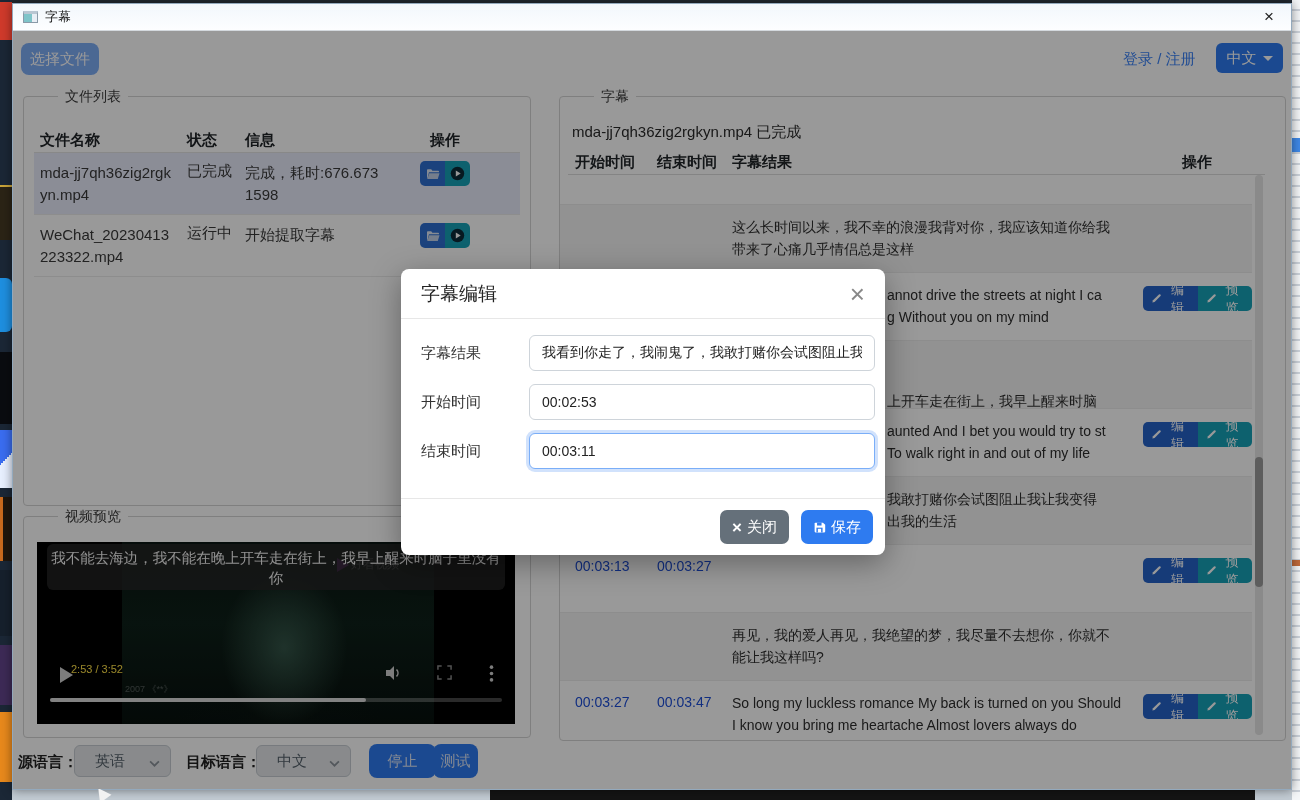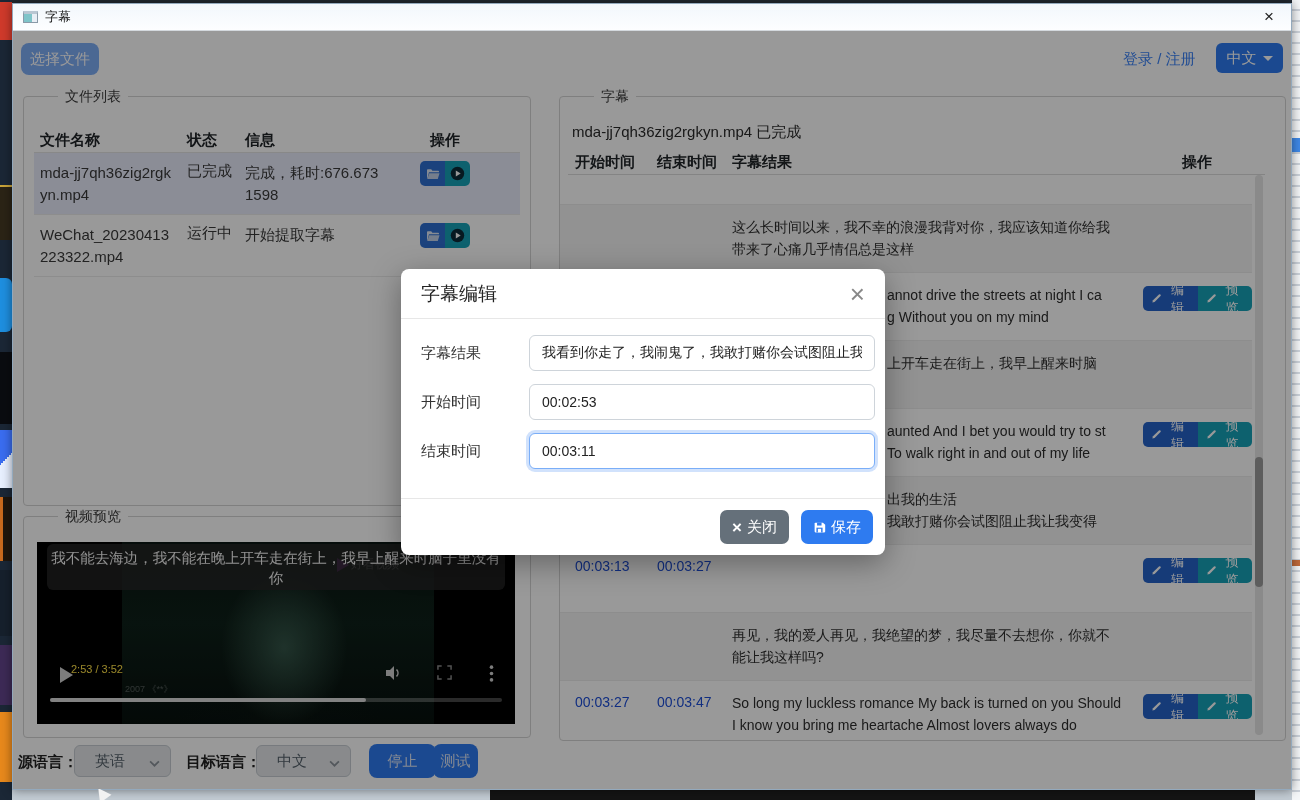--- a/index.html
+++ b/index.html
@@ -293,21 +293,21 @@
                   <path d="M12.4 1.7a1.7 1.7 0 0 1 2.4 2.4L5.6 13.3l-3.5 1 1-3.5z" fill="#fff"></path>
                 </svg>
                 <span>预览</span>
               </button>
             </div>
           </div>
           <div class="srow zh">
             <span class="stime t1"></span>
             <span class="stime t2"></span>
             <div class="stext">
-              <div class="sline" style="padding-left: 155px;">上开车走在街上，我早上醒来时脑</div>
+              <div class="sline" style="padding-left: 155px; margin-top: 38px;">上开车走在街上，我早上醒来时脑</div>
               <div class="sline"></div>
             </div>
           </div>
           <div class="srow">
             <span class="stime t1"></span>
             <span class="stime t2"></span>
             <div class="stext">
               <div class="sline" style="padding-left: 155px;">aunted And I bet you would try to st</div>
               <div class="sline" style="padding-left: 155px;">To walk right in and out of my life</div>
             </div>
@@ -323,22 +323,22 @@
                   <path d="M12.4 1.7a1.7 1.7 0 0 1 2.4 2.4L5.6 13.3l-3.5 1 1-3.5z" fill="#fff"></path>
                 </svg>
                 <span>预览</span>
               </button>
             </div>
           </div>
           <div class="srow zh">
             <span class="stime t1"></span>
             <span class="stime t2"></span>
             <div class="stext">
+              <div class="sline" style="padding-left: 155px;">我敢打赌你会试图阻止我让我变得</div>
               <div class="sline" style="padding-left: 155px;">出我的生活</div>
-              <div class="sline" style="padding-left: 155px;">我敢打赌你会试图阻止我让我变得</div>
             </div>
           </div>
           <div class="srow">
             <span class="stime t1">00:03:13</span>
             <span class="stime t2">00:03:27</span>
             <div class="sbtns">
               <button class="sbtn edit">
                 <svg width="11" height="11" viewBox="0 0 16 16">
                   <path d="M12.4 1.7a1.7 1.7 0 0 1 2.4 2.4L5.6 13.3l-3.5 1 1-3.5z" fill="#fff"></path>
                 </svg>

